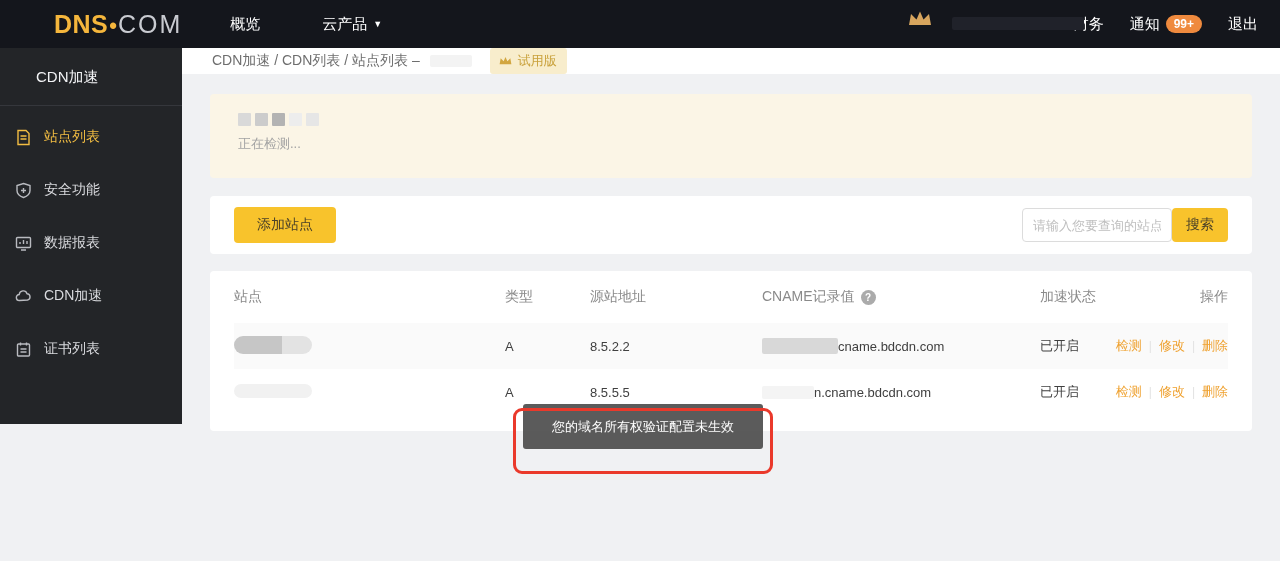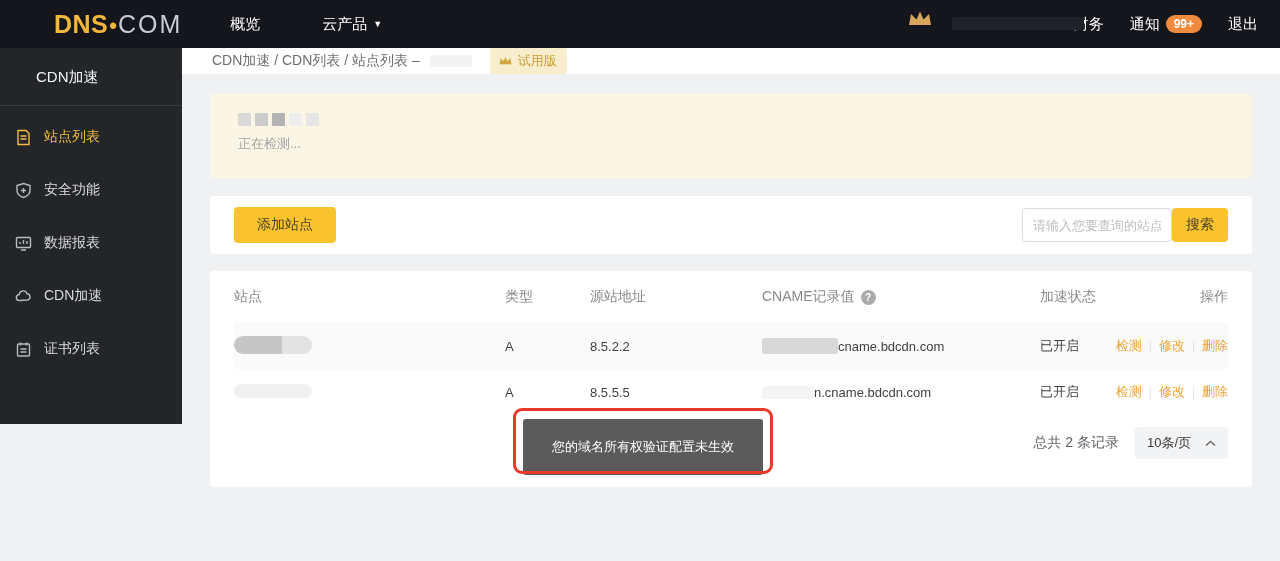--- a/index.html
+++ b/index.html
@@ -129,21 +129,21 @@
     display: flex; align-items: center; gap: 14px; font-size: 13px; color: #3c3c3c;
     cursor: pointer;
   }
 
   
   .annotation-box {
     position: absolute; left: 513px; top: 408px; width: 260px; height: 66px;
     border: 3px solid #ea392b; border-radius: 9px; pointer-events: none; z-index: 30;
   }
   .tooltip {
-    position: absolute; left: 523px; top: 419px; width: 240px; height: 56px;
+    position: absolute; left: 523px; top: 404px; width: 240px; height: 45px;
     background: rgba(68,68,68,0.88); border-radius: 3px; color: #ffffff;
     font-size: 13px; display: flex; align-items: center; justify-content: center;
     z-index: 25;
   }
 </style>
 </head>
 <body>
 
 <div class="navbar">
   <div class="logo">
@@ -309,28 +309,19 @@
           <div class="cname-cell">
             <span class="cname-redact-2"></span>
             <span>n.cname.bdcdn.com</span>
           </div>
           <div>已开启</div>
           <div class="cell-op">
             <span class="action-link">检测</span><span class="action-sep">|</span><span class="action-link">修改</span><span class="action-sep">|</span><span class="action-link">删除</span>
           </div>
         </div>
 
-        <div class="tbl-footer">
-          <span class="total-text">总共 2 条记录</span>
-          <div class="page-size-select">
-            <span>10条/页</span>
-            <svg width="11" height="7" viewBox="0 0 11 7">
-              <polyline points="1,5.5 5.5,1.5 10,5.5" fill="none" stroke="#666" stroke-width="1.4"></polyline>
-            </svg>
-          </div>
-        </div>
       </div>
     </div>
   </div>
 </div>
 
 <div class="tooltip">您的域名所有权验证配置未生效</div>
 <div class="annotation-box"></div>
 
 </body></html>

